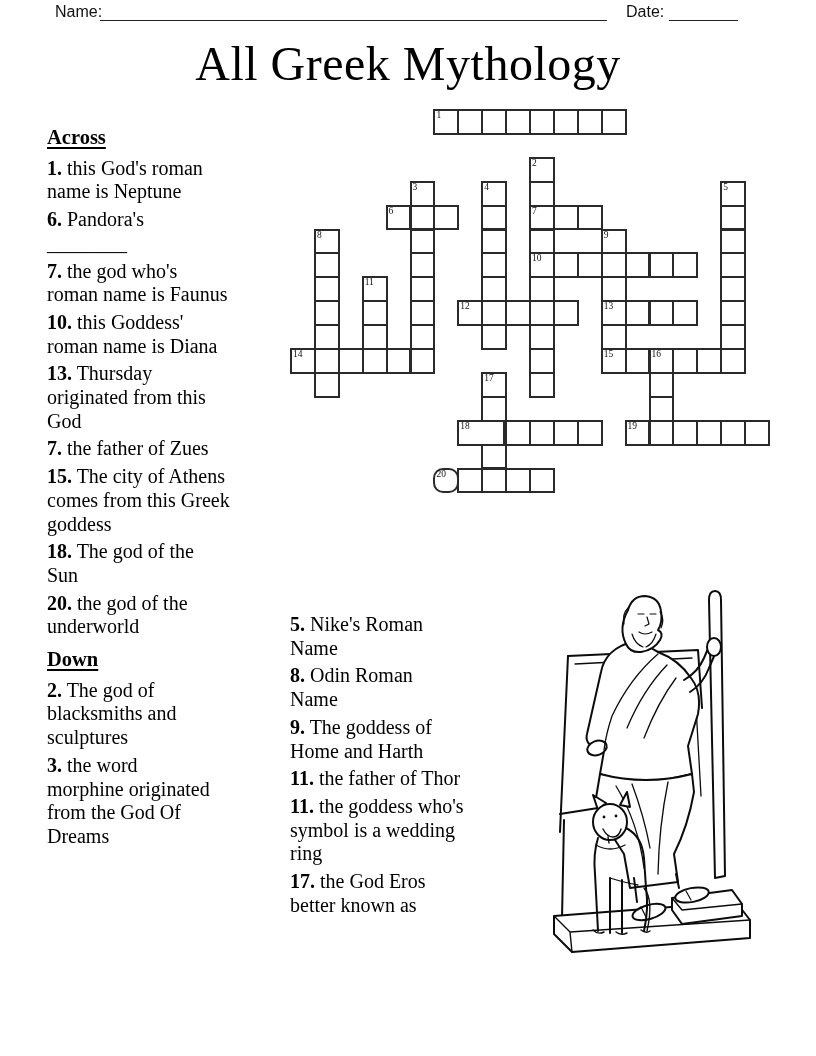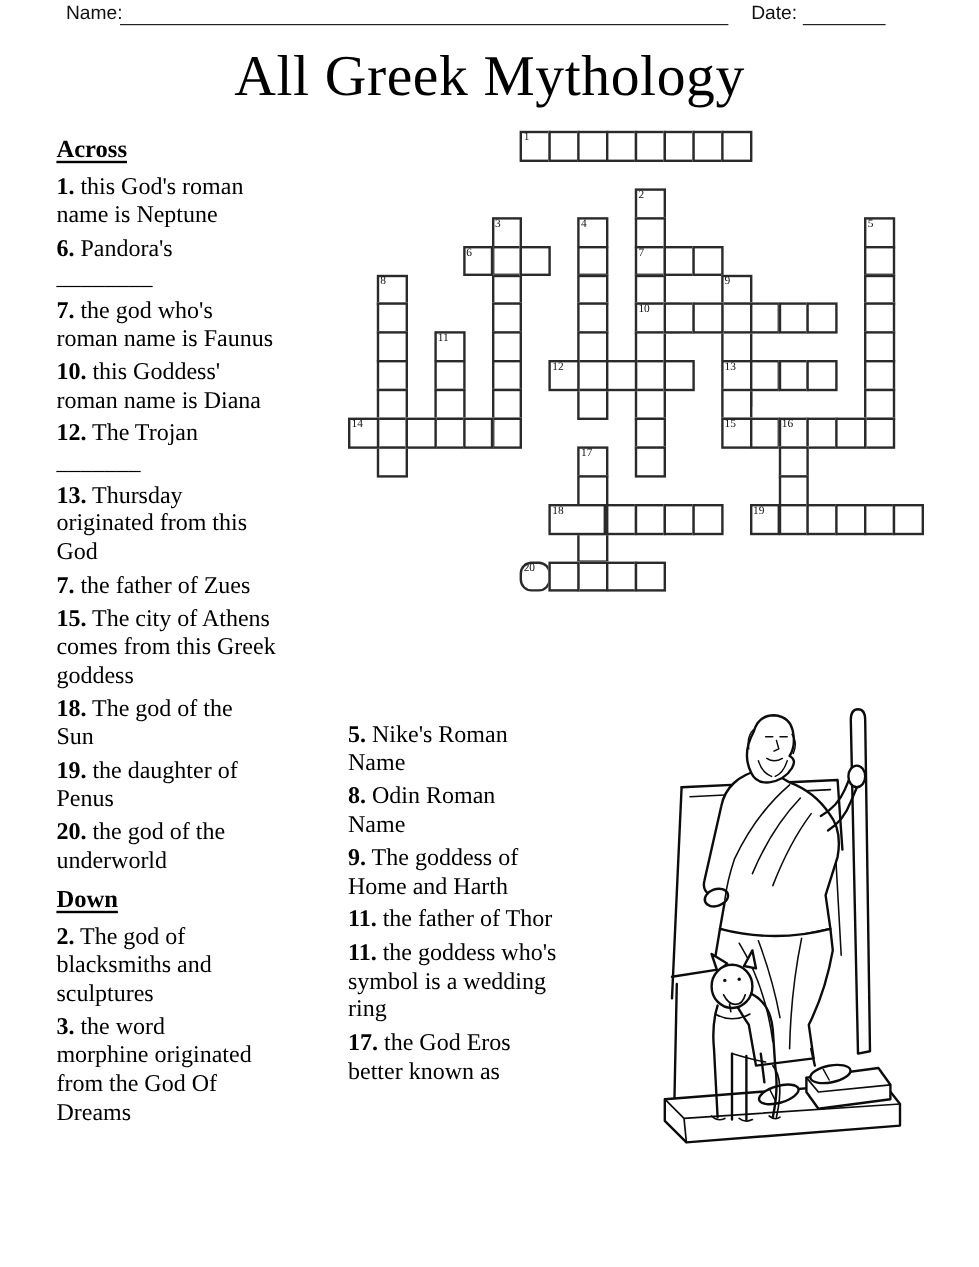--- a/index.html
+++ b/index.html
@@ -18,21 +18,21 @@
   .date-label{left:626px;}
   .fill-line{position:absolute;top:2px;height:18px;border-bottom:1.6px solid #222;}
   .name-line{left:100px;width:507px;}
   .date-line{left:669px;width:69px;}
   
   .title{
     position:absolute;top:36px;left:0;width:100%;margin:0;
     text-align:center;font-size:48px;font-weight:400;letter-spacing:.5px;
   }
   
-  .clue-col{position:absolute;font-size:20px;line-height:23.7px;}
+  .clue-col{position:absolute;font-size:20px;line-height:23.7px;margin-top:12px;}
   .col-left{left:47px;top:114px;width:234px;}
   .col-mid{left:290px;top:601px;width:252px;}
   .clue-heading{
     font-weight:bold;font-size:20.5px;
     text-decoration:underline;text-decoration-thickness:2px;text-underline-offset:3px;
     margin:0 0 7px 0;
   }
   .clue-heading.down{margin-top:9px;}
   .clue{white-space:pre-line;margin:0 0 4px 0;}
   .clue b{font-weight:bold;}
@@ -211,33 +211,29 @@
     <div class="clue-heading">Across</div>
     <div id="across-list">
         <div class="clue"><b>1.</b><span> this God's roman
 name is Neptune</span></div>
         <div class="clue"><b>6.</b><span> Pandora's
 ________</span></div>
         <div class="clue"><b>7.</b><span> the god who's
 roman name is Faunus</span></div>
         <div class="clue"><b>10.</b><span> this Goddess'
 roman name is Diana</span></div>
-        <div class="clue"><b>12.</b><span> The Trojan
-_______</span></div>
         <div class="clue"><b>13.</b><span> Thursday
 originated from this
 God</span></div>
         <div class="clue"><b>7.</b><span> the father of Zues</span></div>
         <div class="clue"><b>15.</b><span> The city of Athens
 comes from this Greek
 goddess</span></div>
         <div class="clue"><b>18.</b><span> The god of the
 Sun</span></div>
-        <div class="clue"><b>19.</b><span> the daughter of
-Penus</span></div>
         <div class="clue"><b>20.</b><span> the god of the
 underworld</span></div>
       </div>
     <div class="clue-heading down">Down</div>
     <div id="down-left-list">
         <div class="clue"><b>2.</b><span> The god of
 blacksmiths and
 sculptures</span></div>
         <div class="clue"><b>3.</b><span> the word
 morphine originated

